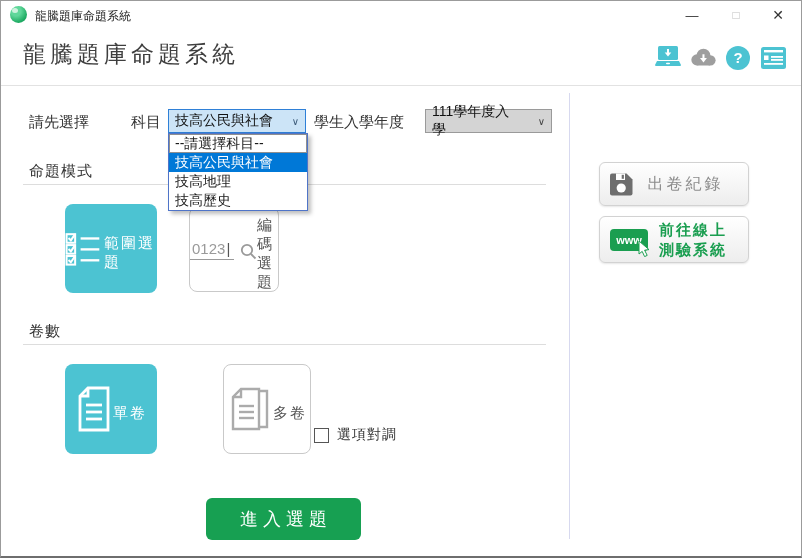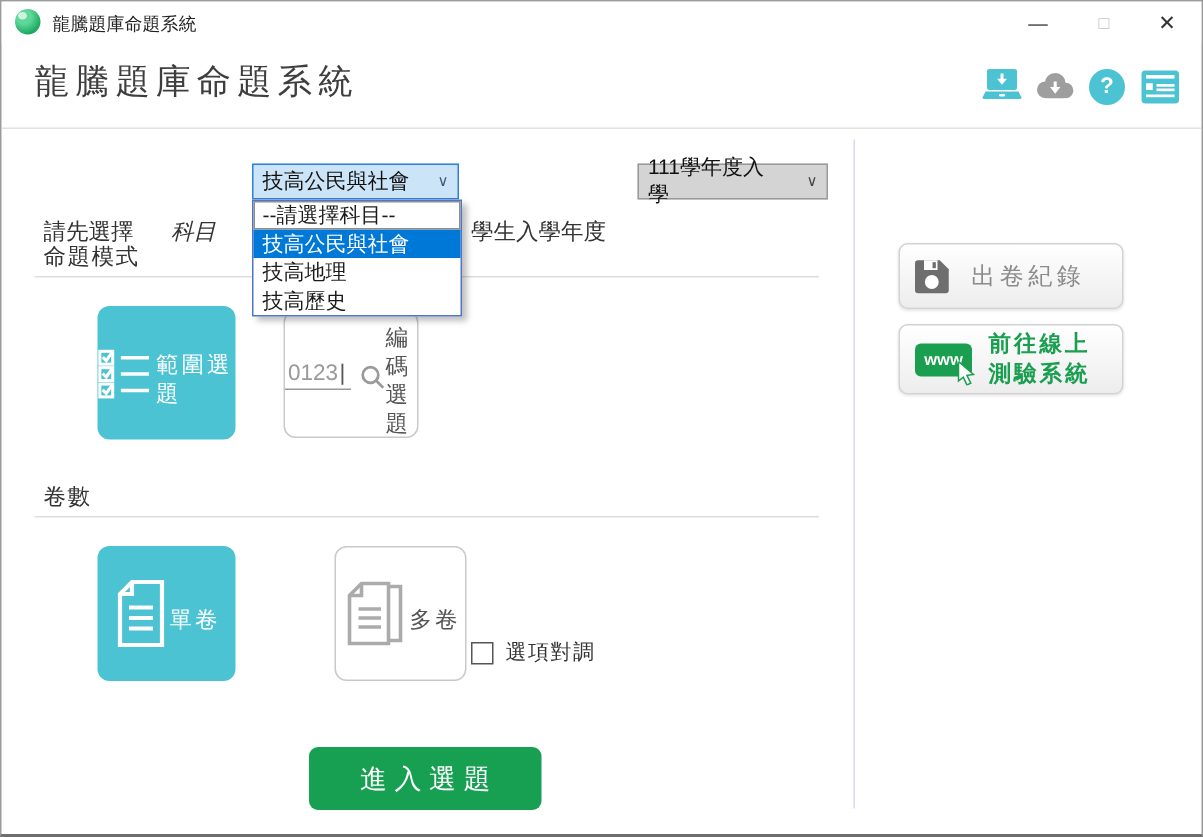--- a/index.html
+++ b/index.html
@@ -18,21 +18,21 @@
 
   
   .header-title{position:absolute;left:22px;top:38px;font-size:23px;letter-spacing:4px;color:#3e3e3e;}
   .header-icons{position:absolute;right:14px;top:44px;display:flex;align-items:flex-end;gap:7px;}
   .hicon{width:28px;height:25px;display:flex;align-items:center;justify-content:center;}
   .help-badge{width:24px;height:24px;border-radius:50%;background:#4cc3d2;color:#fff;font-weight:bold;font-size:15px;display:flex;align-items:center;justify-content:center;}
   .header-sep{position:absolute;left:0;top:84px;width:100%;height:1px;background:#e2e2e2;}
   .v-divider{position:absolute;left:568px;top:92px;width:1px;height:446px;background:#d7d9ef;}
 
   
-  .lbl{position:absolute;font-size:15px;color:#333;margin-top:32px;}
+  .lbl{position:absolute;font-size:15px;color:#333;}
   .sel{position:absolute;height:24px;box-sizing:border-box;font-size:14px;color:#111;display:flex;align-items:center;padding:0 6px;}
   .sel .chev{margin-left:auto;font-size:10px;color:#3c5a78;}
   .sel-subject{left:167px;top:108px;width:138px;background:#cce4f7;border:1px solid #2f80d7;}
   .sel-year{left:424px;top:108px;width:127px;background:#d4d4d4;border:1px solid #9a9a9a;gap:24px;}
   .sel-year .chev{color:#444;}
 
   .droplist{position:absolute;left:167px;top:132px;width:138px;background:#fff;border:1px solid #4f74c8;
     box-shadow:3px 3px 4px rgba(0,0,0,.25);z-index:30;font-size:14px;color:#1b1b1b;}
   .droplist .opt{height:19px;line-height:19px;padding-left:6px;white-space:nowrap;}
   .droplist .opt.first{outline:1px solid #8f8f8f;outline-offset:-1px;}
@@ -118,21 +118,21 @@
         <rect x="11" y="10" width="12" height="1.8" fill="#fff"></rect>
         <rect x="11" y="13" width="12" height="1.8" fill="#fff"></rect>
         <rect x="4" y="17" width="19" height="1.8" fill="#fff"></rect>
       </svg>
     </div>
   </div>
   <div class="header-sep"></div>
   <div class="v-divider"></div>
 
   <div class="lbl" style="left:28px;top:112px;">請先選擇</div>
-  <div class="lbl" style="left:113px;top:112px;font-style:italic;">科目</div>
+  <div class="lbl" style="left:130px;top:112px;">科目</div>
   <div class="sel sel-subject">
     <span>技高公民與社會</span>
     <span class="chev">∨</span>
   </div>
   <div class="lbl" style="left:313px;top:112px;">學生入學年度</div>
   <div class="sel sel-year">
     <span>111學年度入學</span>
     <span class="chev">∨</span>
   </div>
 

